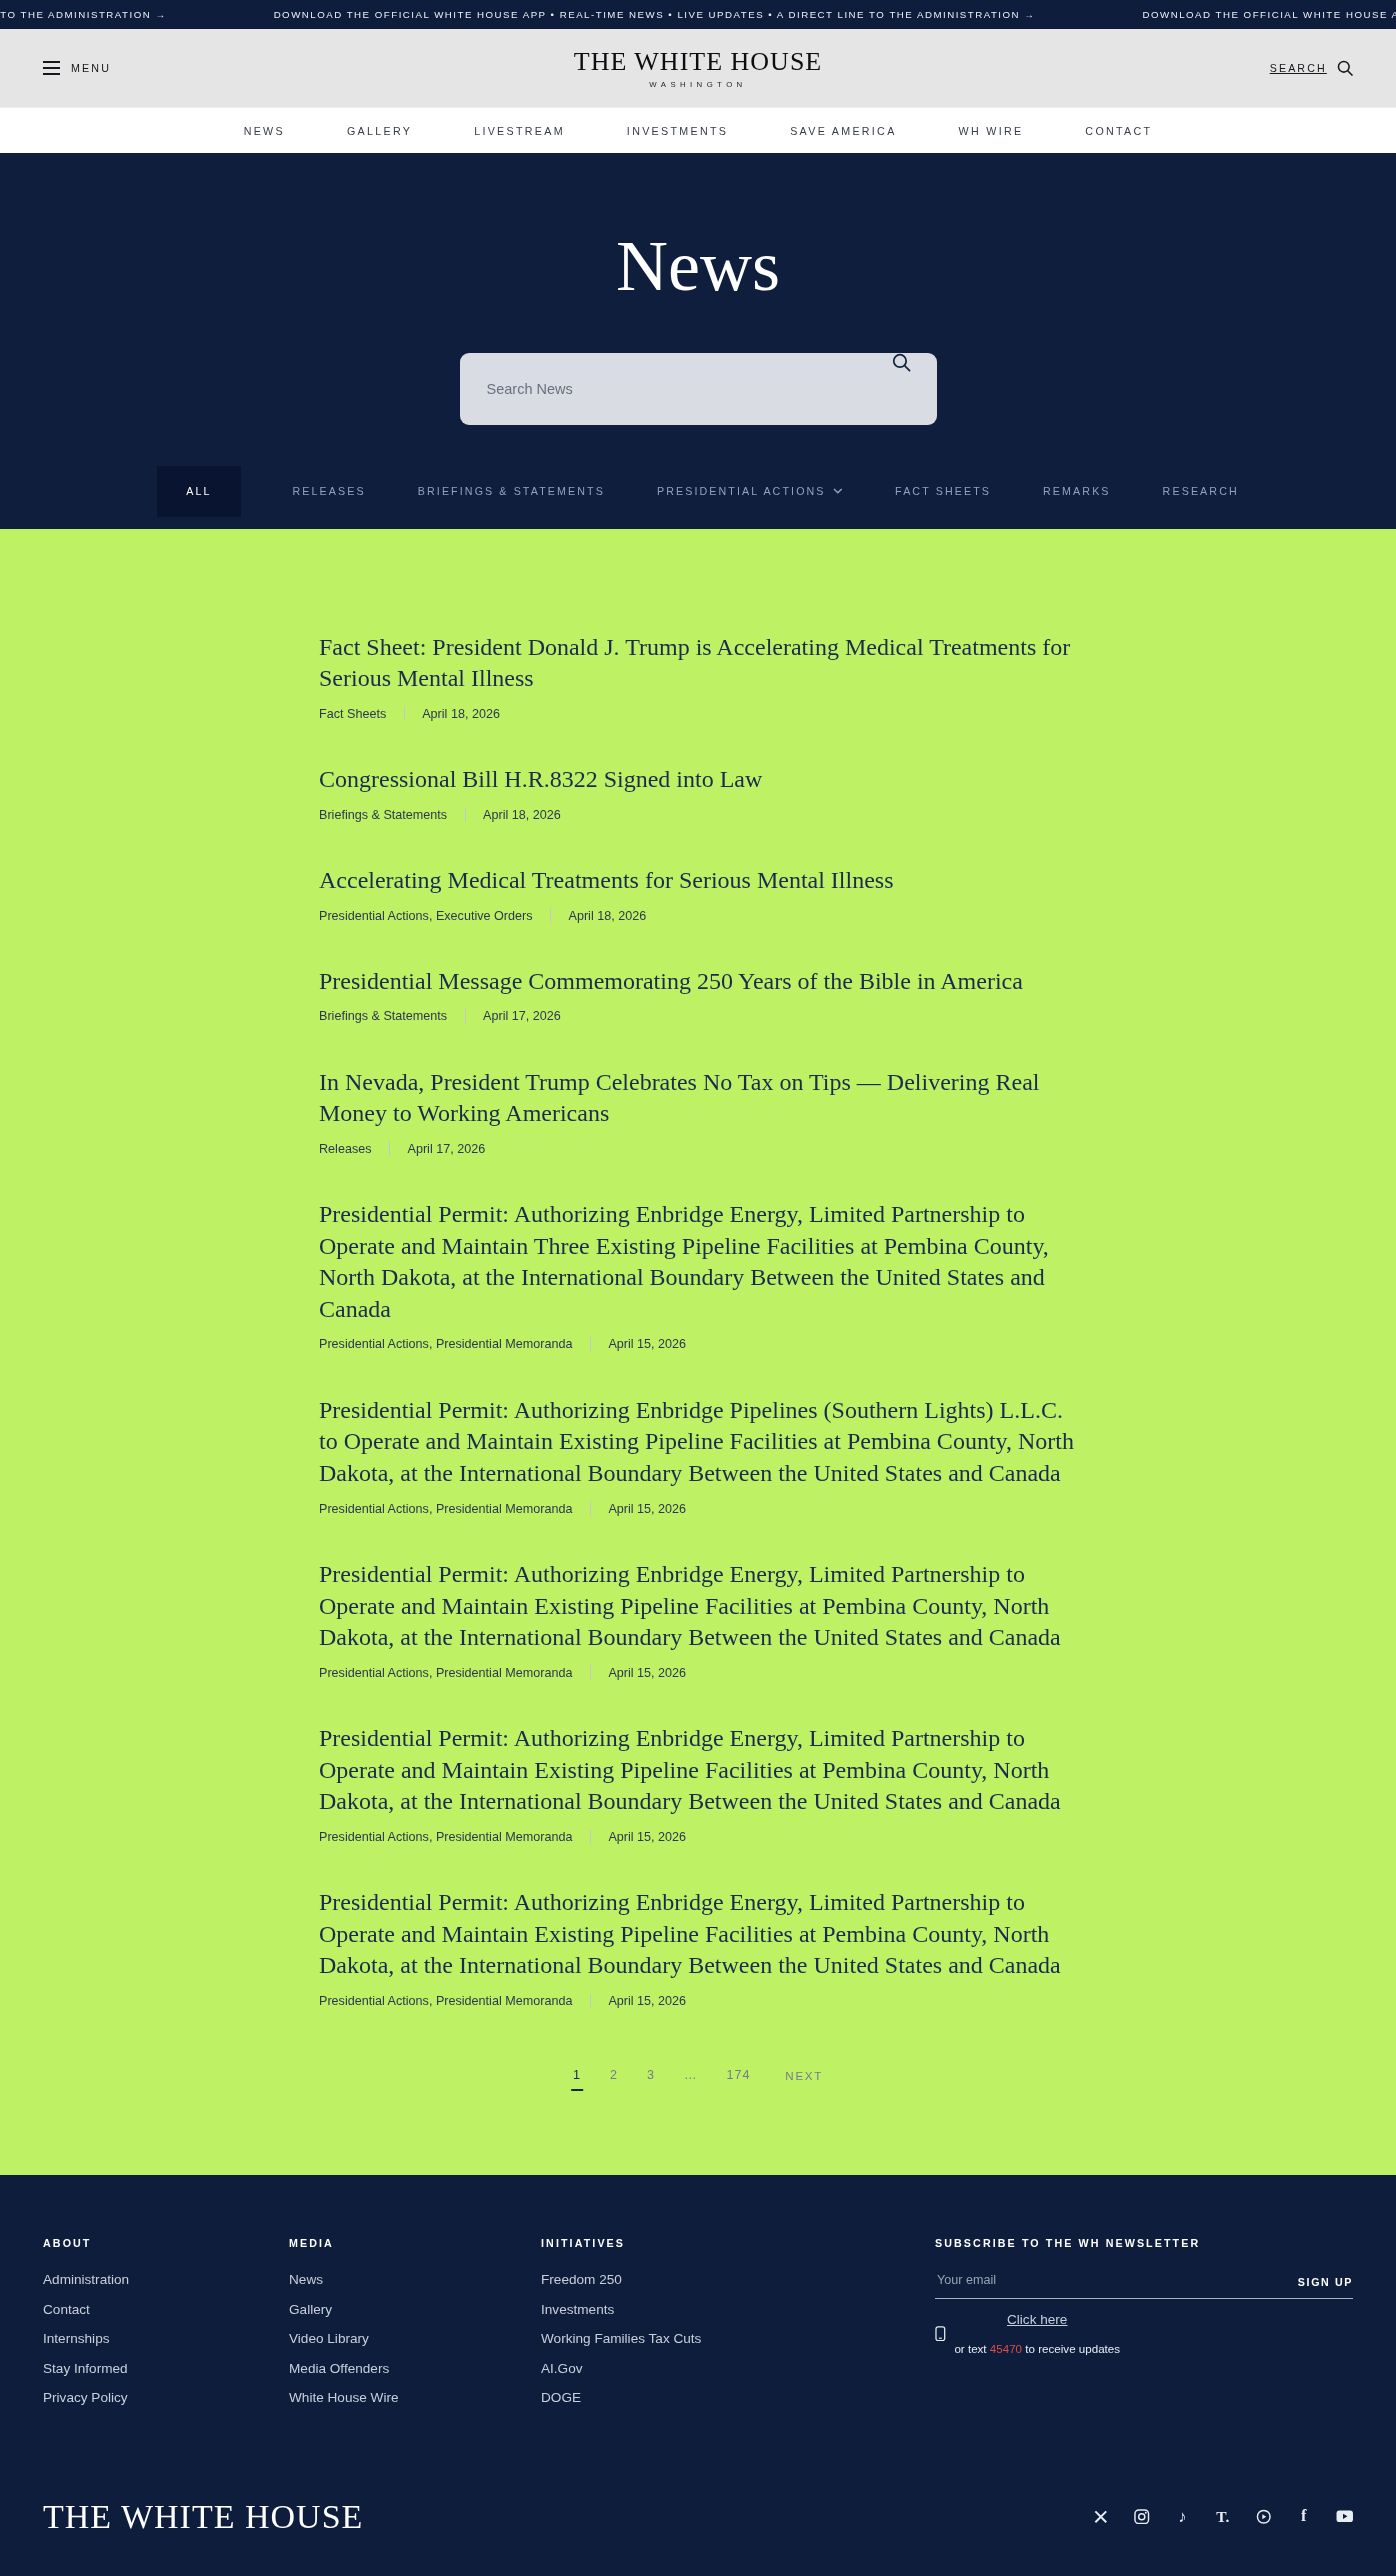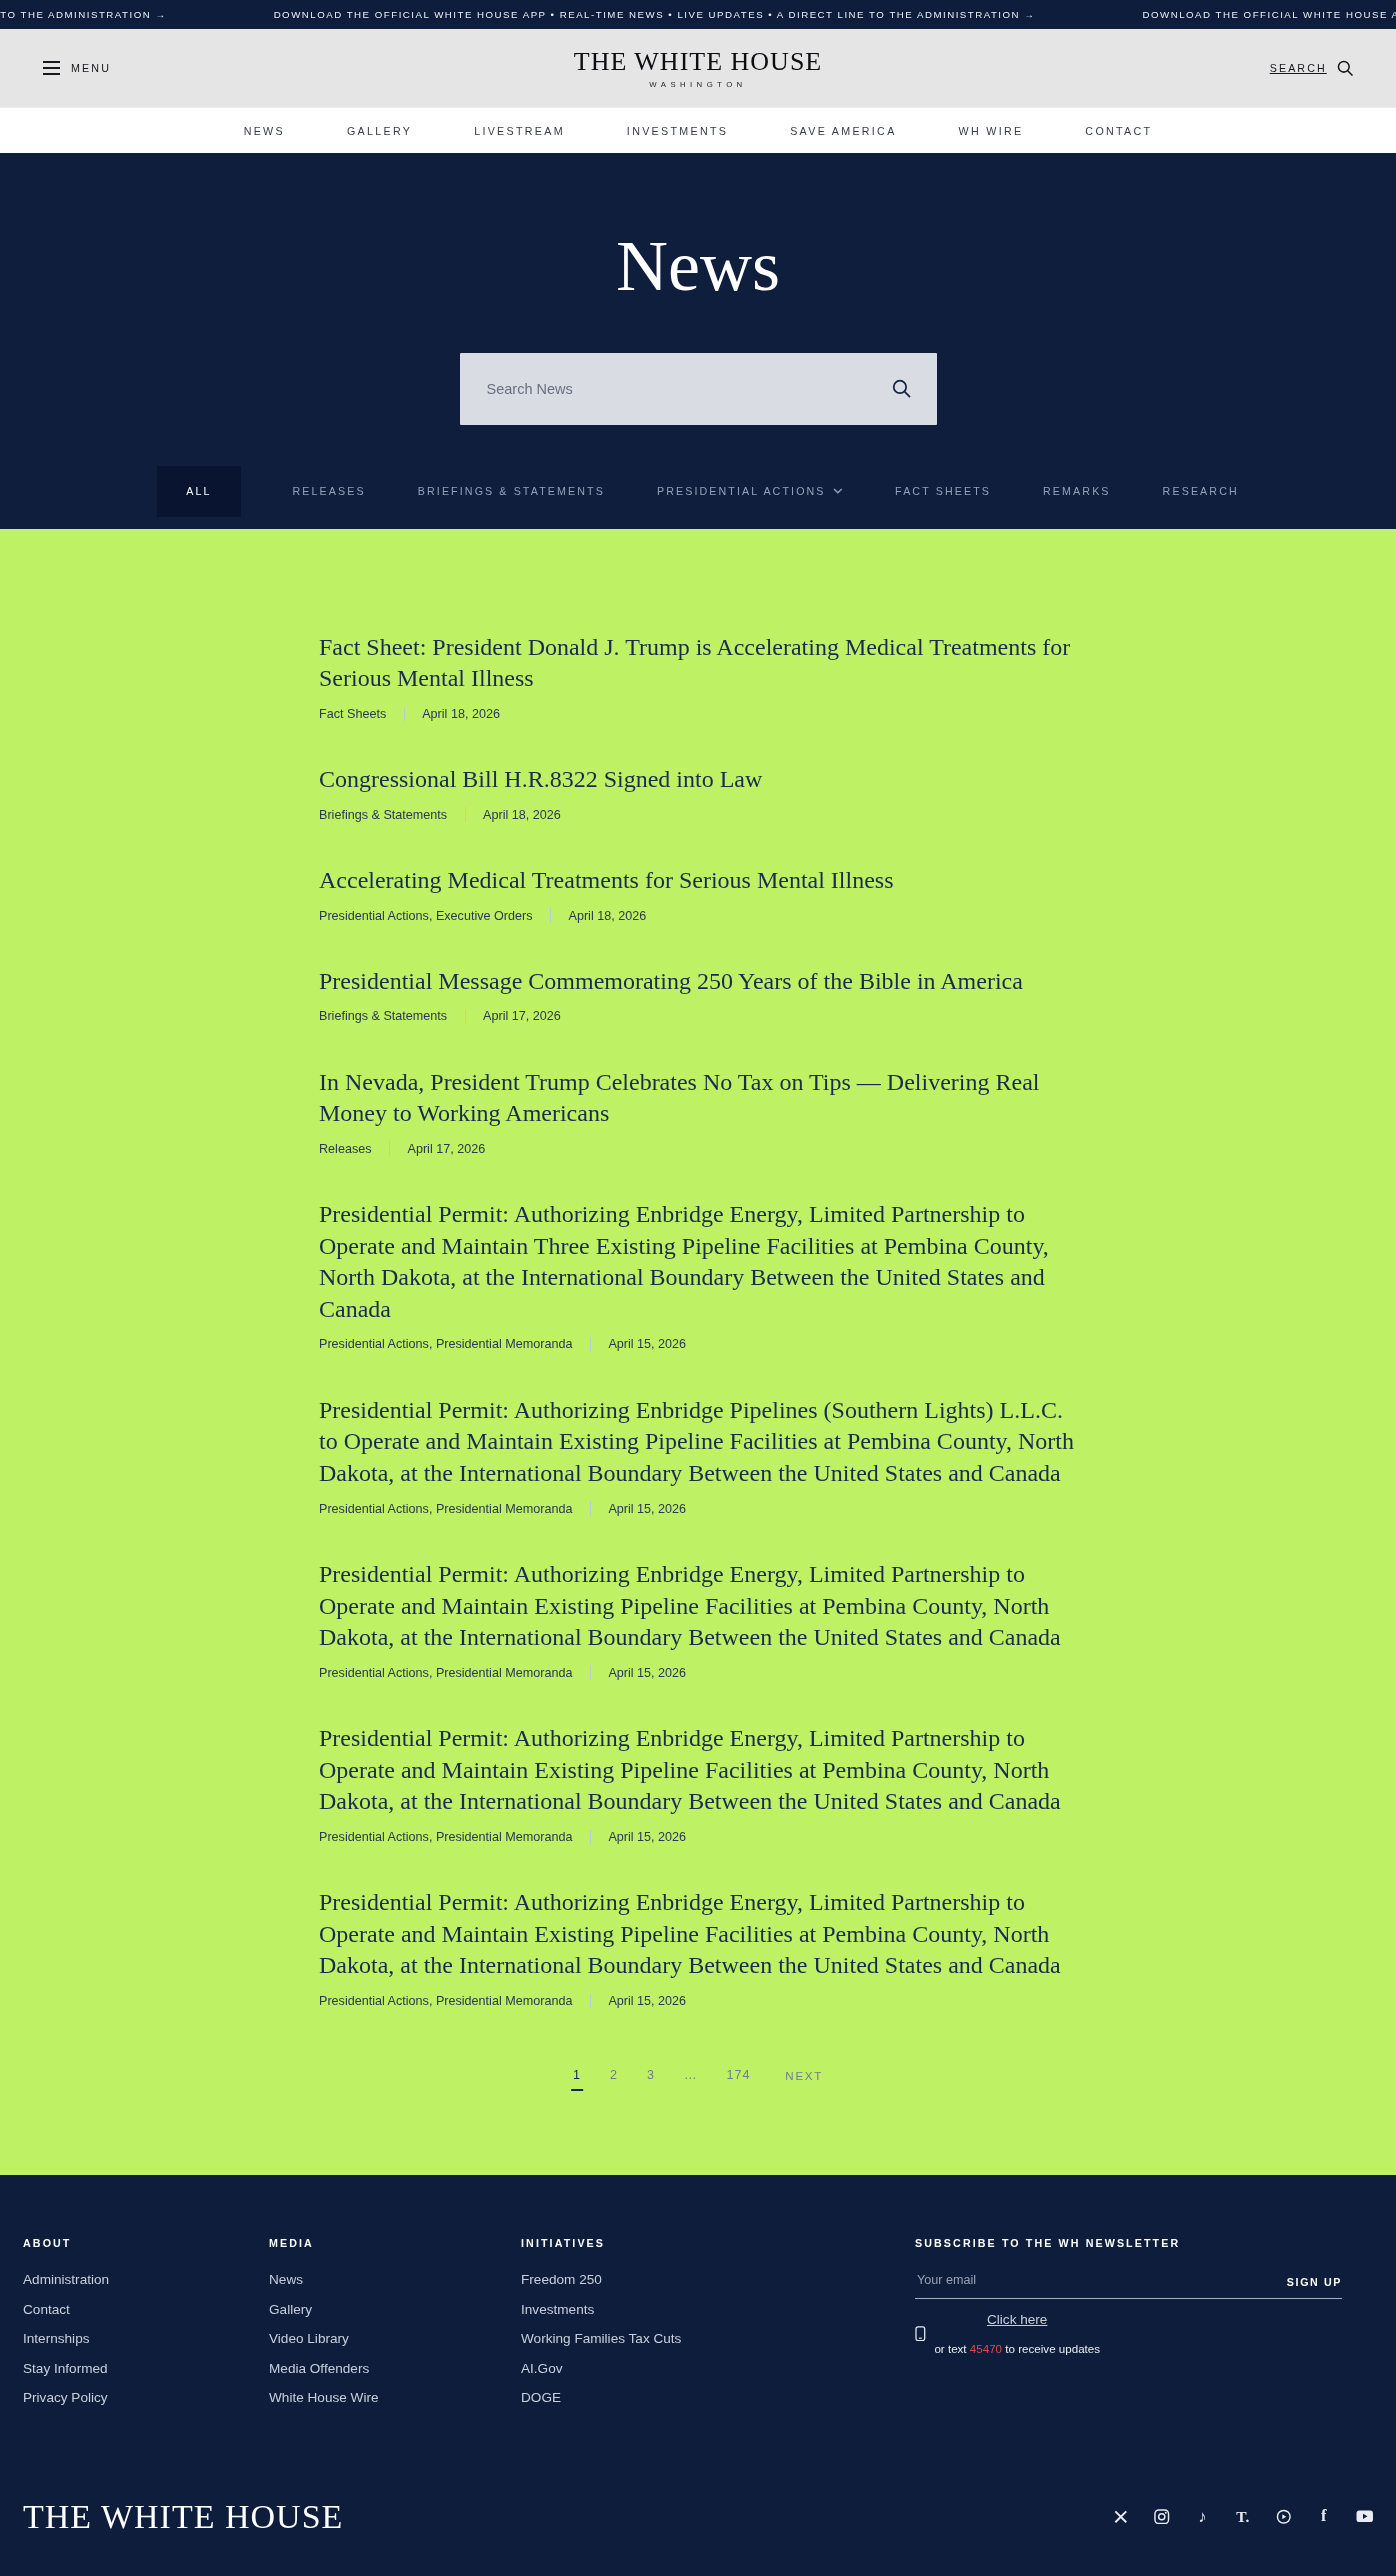--- a/index.html
+++ b/index.html
@@ -27,21 +27,21 @@
 
   
   .nav { display:flex; justify-content:center; gap:62px; padding:16.5px 0; border-top:1px solid #ededed; background:#fff; }
   .nav a { font-size:10.7px; letter-spacing:2.3px; color:#353b47; }
 
   
   .hero { background:#0f1e3c; padding-top:72px; }
   .hero h1 { margin:0; text-align:center; font-family:"Liberation Serif", serif;
     font-weight:normal; font-size:72px; color:#ffffff; }
   .searchbox { width:477px; height:72px; margin:45px auto 0; background:#d9dde3;
-    display:flex; align-items:center; padding:0 25px; border-radius:1px; }
+    display:flex; padding:0 25px; border-radius:9px; }
   .searchbox input { flex:1; background:transparent; border:none; outline:none;
     font-size:14.5px; color:#2a3140; font-family:inherit; }
   .searchbox input::placeholder { color:#68707f; }
   .filters { display:flex; justify-content:center; align-items:center; gap:52px;
     margin-top:41px; padding-bottom:12px; }
   .filter { font-size:10.7px; letter-spacing:2.1px; color:#94a1bd; display:flex; align-items:center; gap:7.8px; }
   .filter.active { background:#091430; color:#fff; padding:19.4px 29px; }
 
   
   .main { padding:103px 0 93px; background:#bef264; }
@@ -54,21 +54,21 @@
 
   
   .pagination { display:flex; justify-content:center; align-items:center; gap:29px;
     margin-top:60px; font-size:12.6px; letter-spacing:1px; color:#747c8c; }
   .page.current { color:#16264a; position:relative; }
   .page.current::after { content:""; position:absolute; left:50%; transform:translateX(-50%);
     bottom:-8.7px; width:11.6px; height:1.9px; background:#16264a; }
   .next { margin-left:5.8px; letter-spacing:1.7px; font-size:11.6px; }
 
   
-  .footer { background:#0e1d3b; padding:62px 23px 41px; color:#fff; }
+  .footer { background:#0e1d3b; padding:62px 43px 41px; color:#fff; }
   .footer-grid { display:grid; grid-template-columns:246px 252px 394px 1fr; }
   .fh { font-size:10.7px; font-weight:bold; letter-spacing:2.1px; margin:0 0 23px; color:#fff; }
   .fcol a { display:block; font-size:13.6px; color:#c8cfdb; margin-bottom:14.5px; }
   .nl-row { display:flex; align-items:flex-end; border-bottom:1px solid rgba(255,255,255,.65);
     padding-bottom:9.7px; max-width:427px; }
   .nl-row input { flex:1; background:transparent; border:none; outline:none; color:#fff;
     font-size:12.6px; font-family:inherit; }
   .nl-row input::placeholder { color:#98a2b4; }
   .signup { font-size:10.7px; font-weight:bold; letter-spacing:1.6px; color:#fff; }
   .sms { margin-top:13.6px; display:flex; align-items:center; gap:8.7px; font-size:11.6px;

